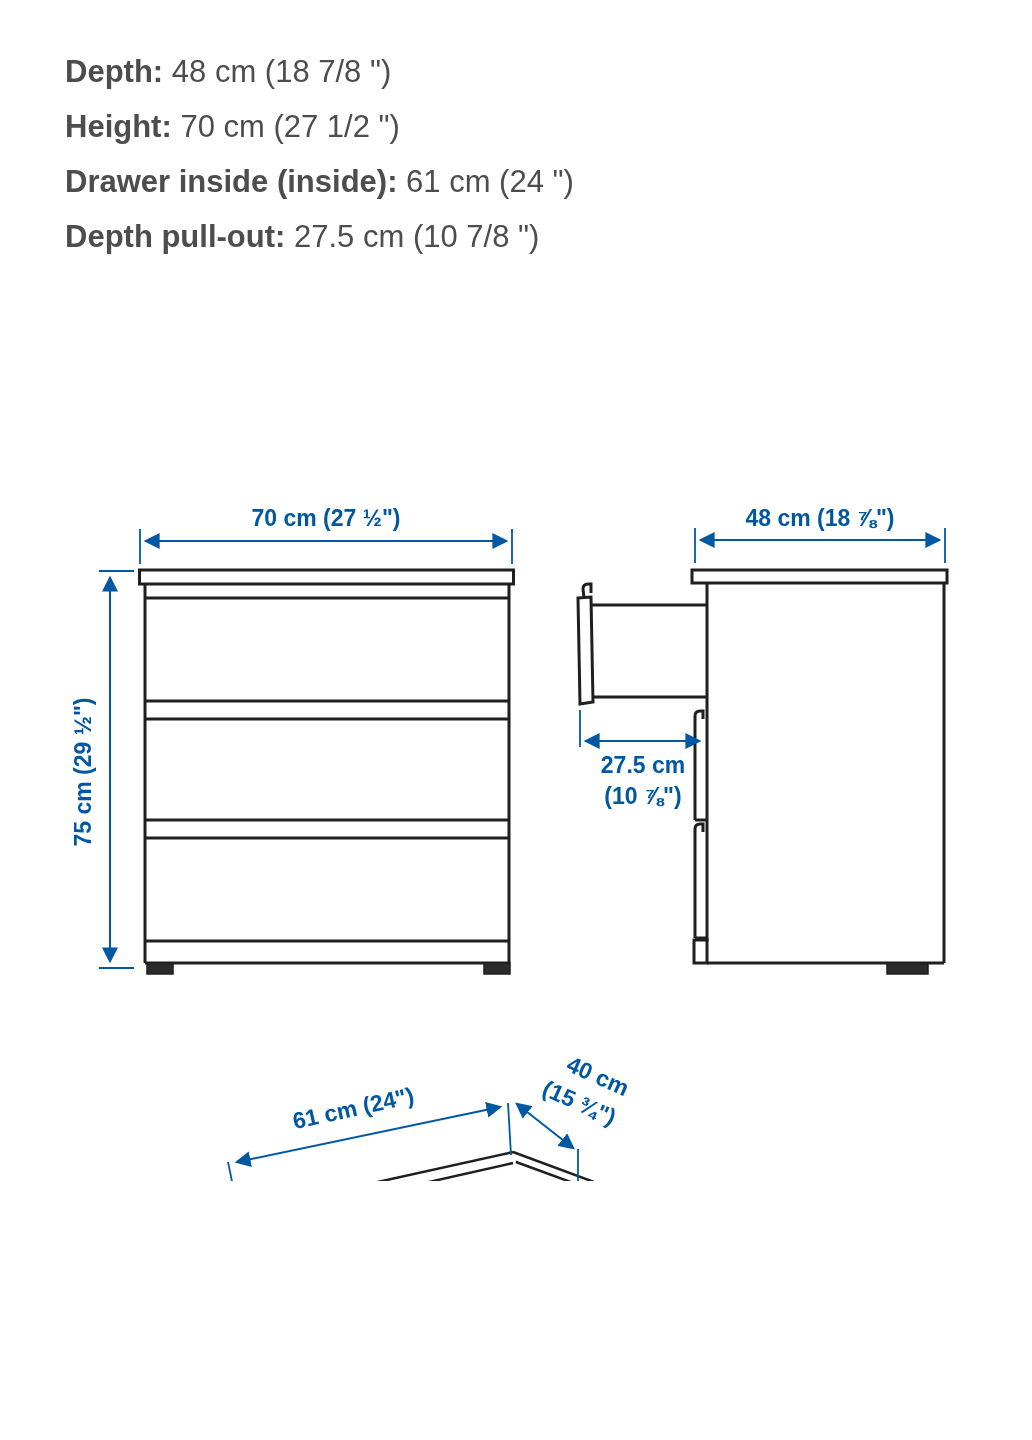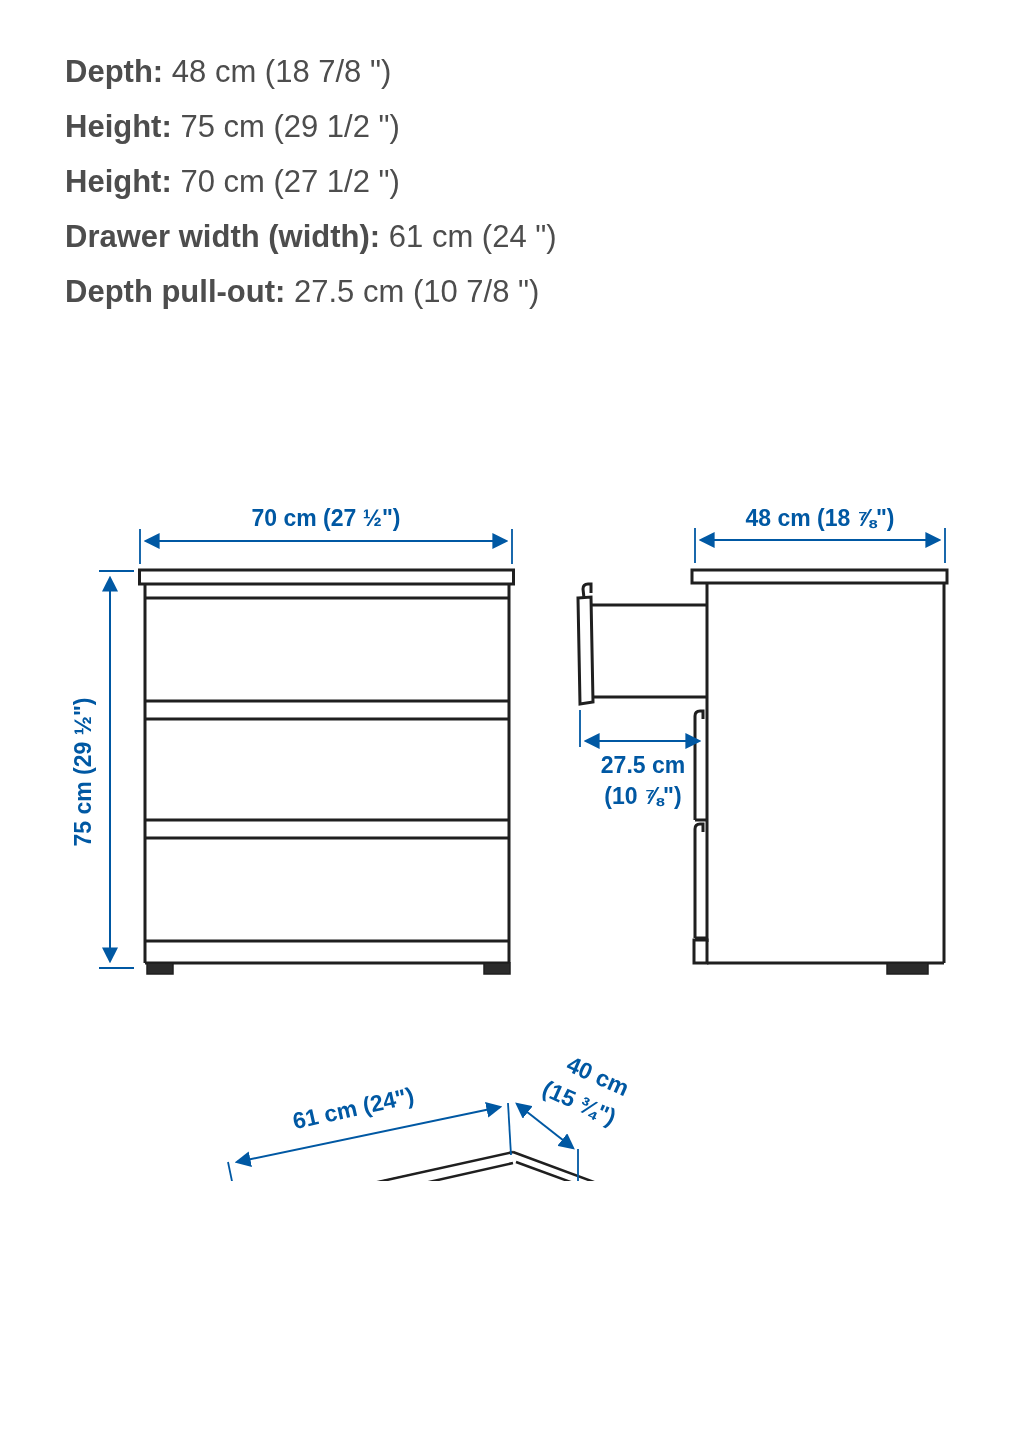--- a/index.html
+++ b/index.html
@@ -21,23 +21,22 @@
   .blue-thin{stroke:#0058a3;fill:none;stroke-width:1.8;}
   .dash{stroke:#1f1f1f;fill:none;stroke-width:2.5;stroke-dasharray:13 8;}
 </style>
 </head>
 <body>
 
 <div id="page">
 
   <div class="specs">
     <div class="spec-row"><span class="spec-label">Depth:</span> <span class="spec-value">48 cm (18 7/8 ")</span></div>
-    <div class="spec-row"><span class="spec-label">Height:</span> <span class="spec-value">75 cm (29 1/2 ")</span></div>
     <div class="spec-row"><span class="spec-label">Height:</span> <span class="spec-value">70 cm (27 1/2 ")</span></div>
-    <div class="spec-row"><span class="spec-label">Drawer width (width):</span> <span class="spec-value">61 cm (24 ")</span></div>
+    <div class="spec-row"><span class="spec-label">Drawer inside (inside):</span> <span class="spec-value">61 cm (24 ")</span></div>
     <div class="spec-row"><span class="spec-label">Depth pull-out:</span> <span class="spec-value">27.5 cm (10 7/8 ")</span></div>
   </div>
 
   <svg class="diagram-layer" width="1032" height="1440" viewBox="0 0 1032 1440">
     <defs>
       <marker id="arr" viewBox="0 0 10 10" refX="8.5" refY="5" markerWidth="8" markerHeight="8" orient="auto-start-reverse">
         <path d="M0,0 L10,5 L0,10 z" fill="#0058a3"></path>
       </marker>
     </defs>
 

